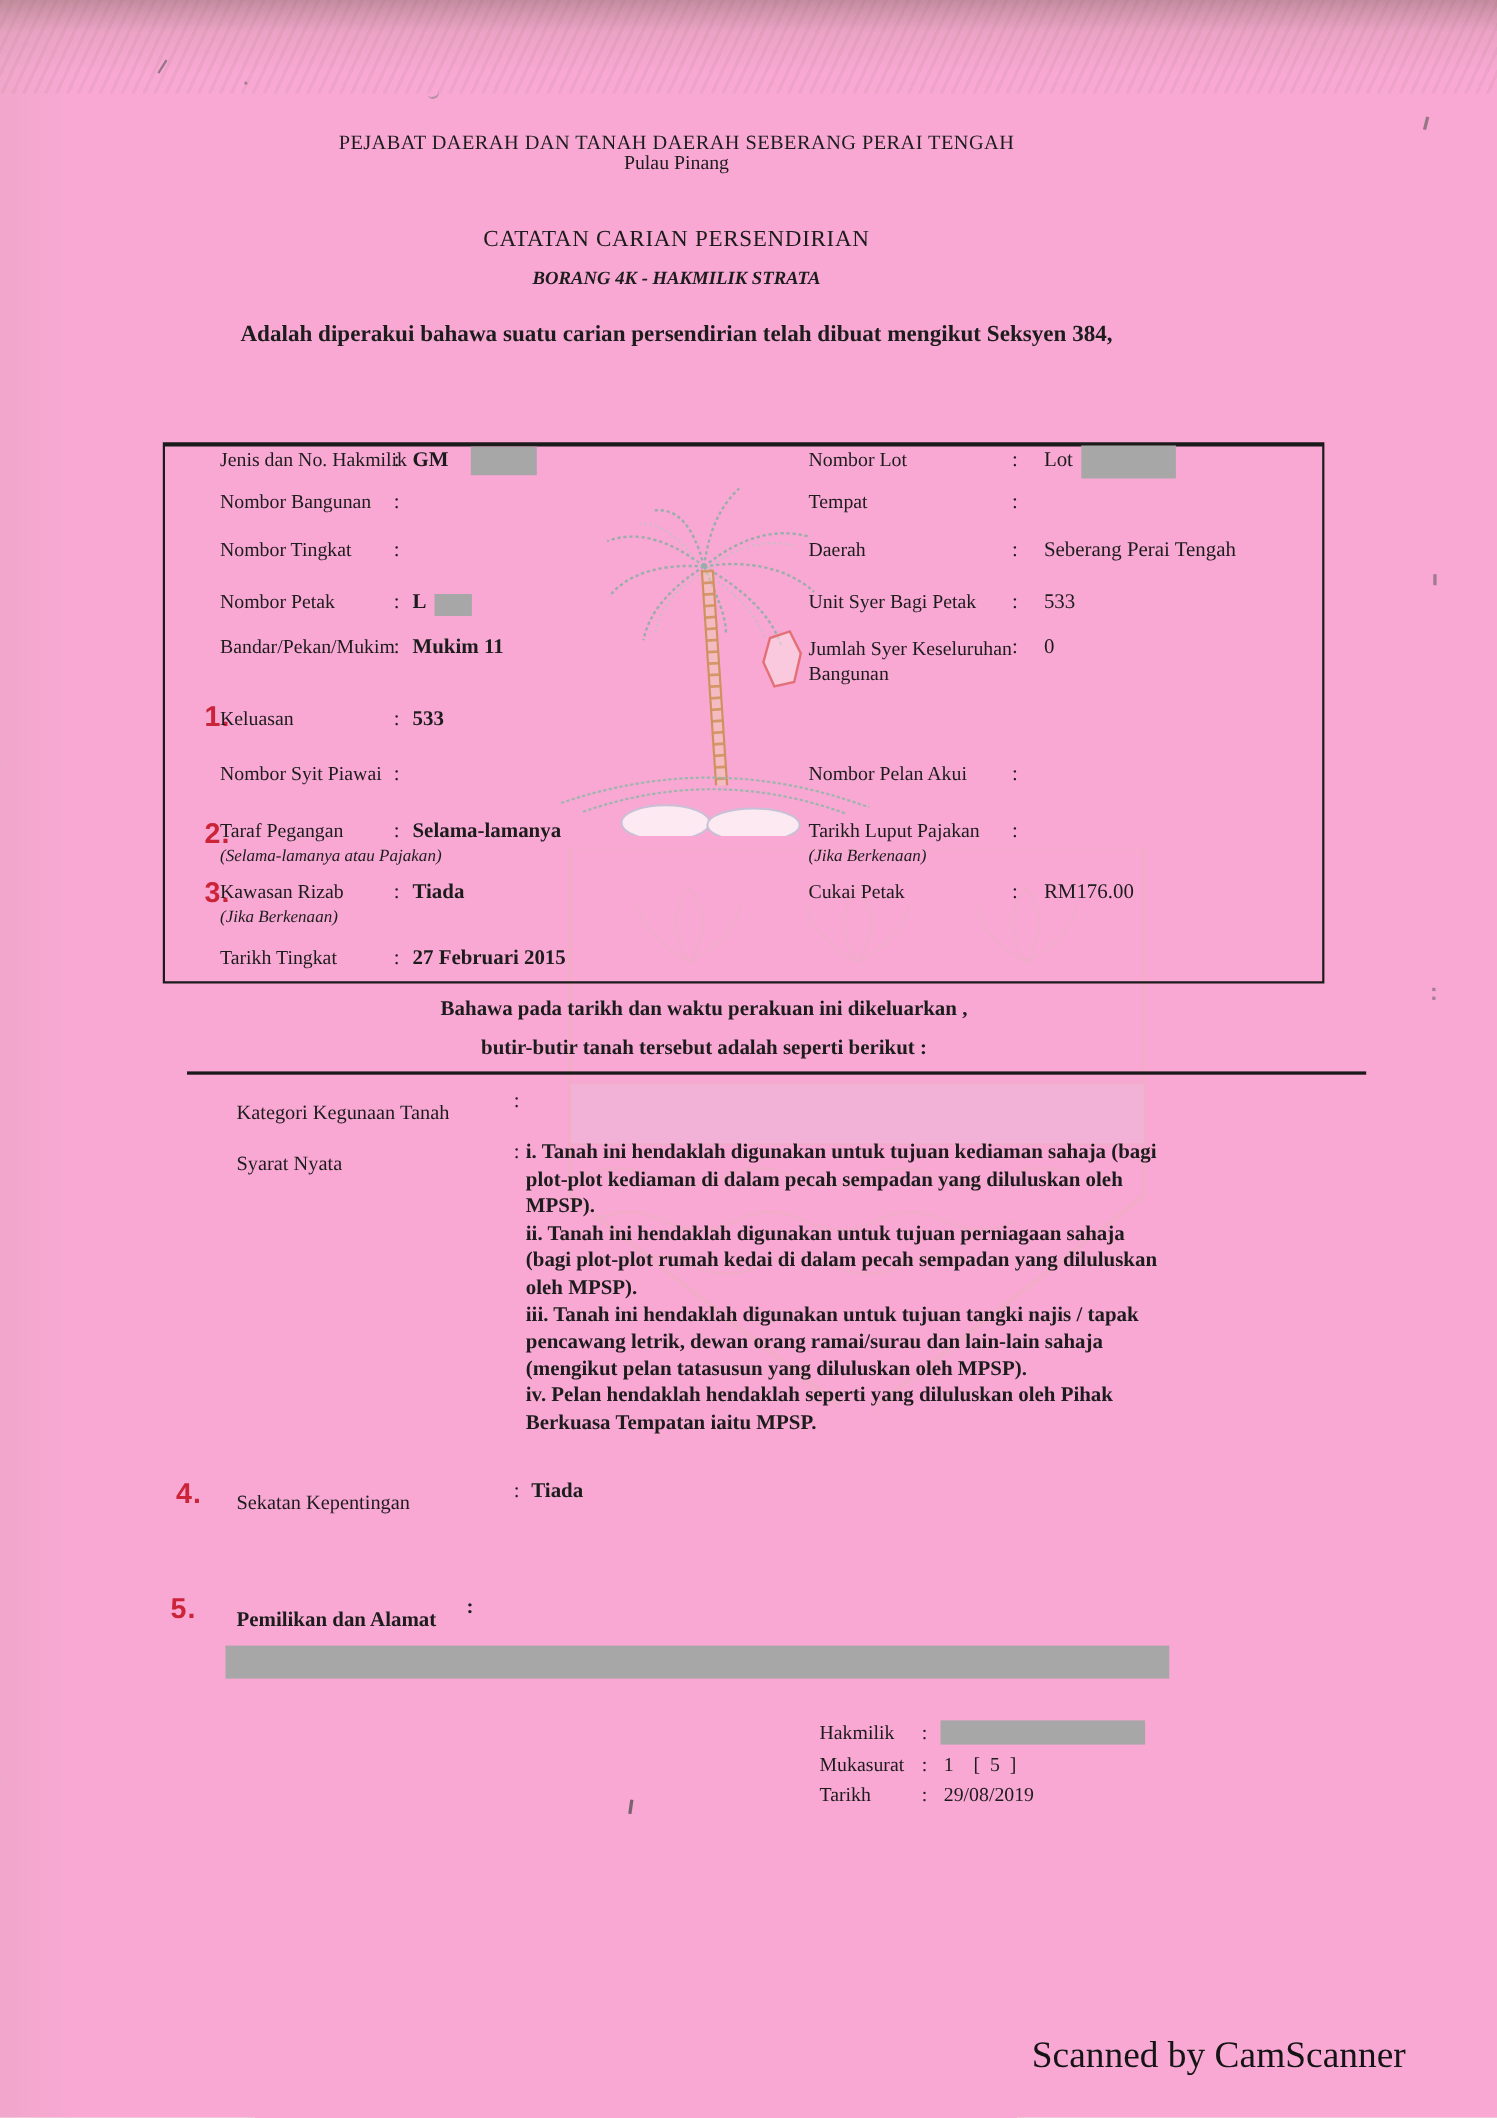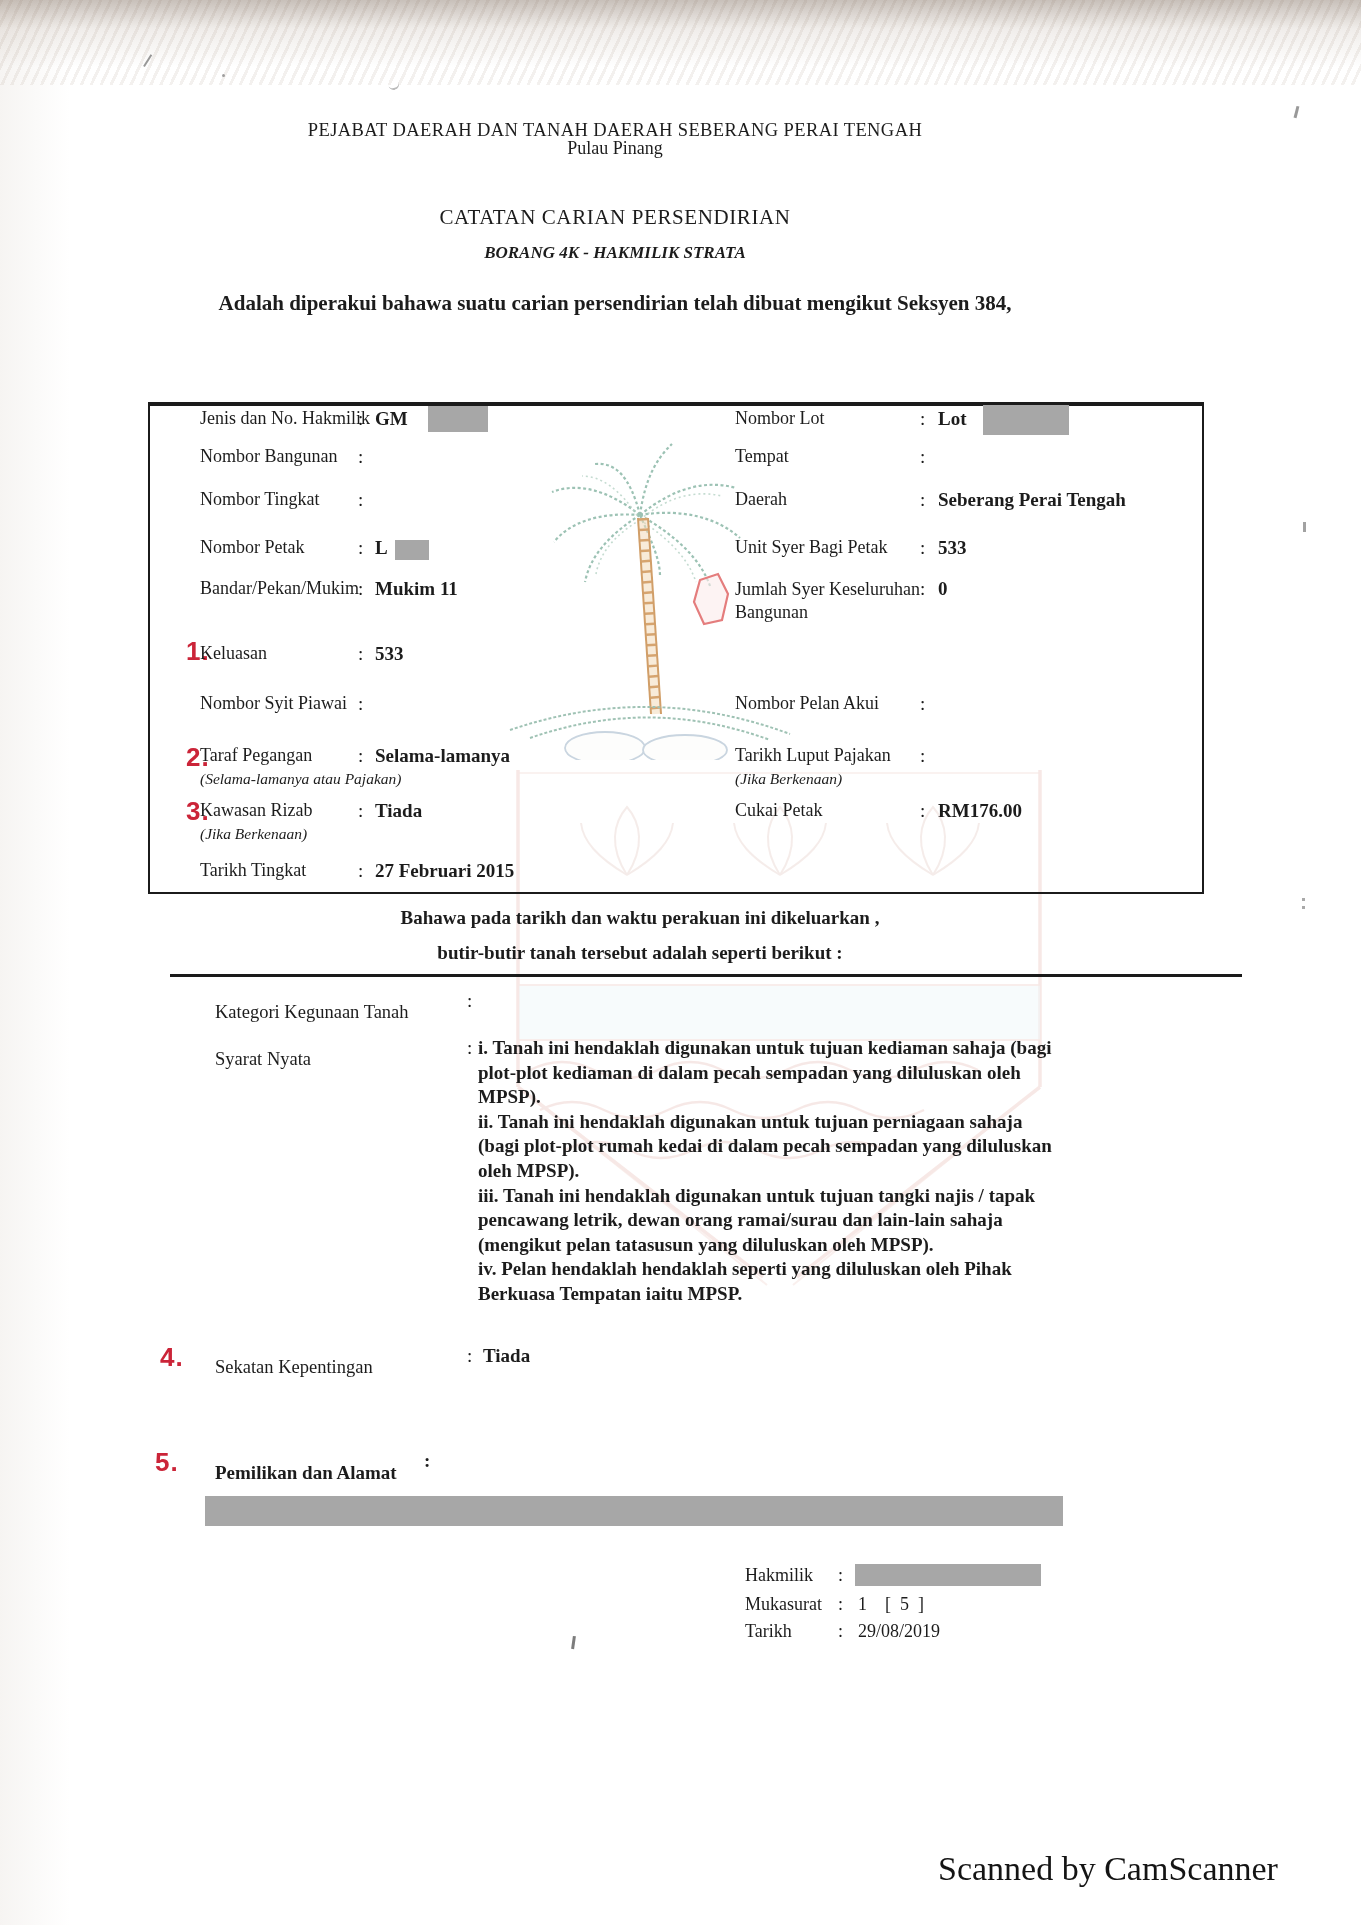--- a/index.html
+++ b/index.html
@@ -1,18 +1,18 @@
 <!DOCTYPE html>
 <html><head>
 <meta charset="utf-8">
 <style>
   html,body{margin:0;padding:0;background:#e8e4de;}
   .page{
     position:relative;width:1361px;height:1925px;margin:0 auto;
-    background:#ffffff;overflow:hidden;
+    background:#f9a8d4;overflow:hidden;
     font-family:"Liberation Serif", serif;color:#1c1c1c;
   }
   
   .top-noise{
     position:absolute;left:0;top:0;width:100%;height:85px;
     background:
       linear-gradient(180deg, rgba(118,98,82,.40), rgba(150,128,108,.14) 34%, rgba(150,128,108,0) 80%),
       repeating-linear-gradient(115deg, rgba(140,114,92,.10) 0 3px, rgba(0,0,0,0) 3px 9px);
     pointer-events:none;
   }
@@ -35,21 +35,21 @@
     border:2.5px solid #1b1b1b;border-top-width:4px;background:transparent;
   }
 
   .brow{position:absolute;height:auto;}
   .brow .lbl{position:absolute;left:0;top:0;white-space:nowrap;font-size:18px;}
   .brow .sub{position:absolute;left:0;top:25px;white-space:nowrap;font-size:15.5px;font-style:italic;}
   .brow .colon::after{content:":";font-size:19px;}
   .lcol .colon{position:absolute;left:158px;top:0;}
   .lcol .val{position:absolute;left:175px;top:0;white-space:nowrap;font-weight:bold;font-size:19px;}
   .rcol .colon{position:absolute;left:185px;top:0;}
-  .rcol .val{position:absolute;left:203px;top:0;white-space:nowrap;font-weight:bold;font-size:19px;}
+  .rcol .val{position:absolute;left:214px;top:0;white-space:nowrap;font-weight:normal;font-size:19px;}
   .lbl2{width:188px;white-space:normal !important;line-height:1.25;}
   .redact{position:absolute;background:#a7a7a7;}
 
   .rednum{
     position:absolute;font-family:"Liberation Sans", sans-serif;
     font-weight:bold;font-size:26px;color:#cb2438;letter-spacing:1px;
   }
 
   .certify{position:absolute;left:60px;width:1160px;text-align:center;font-size:19px;font-weight:bold;}
   .certify1{top:907px;} .certify2{top:942px;}

